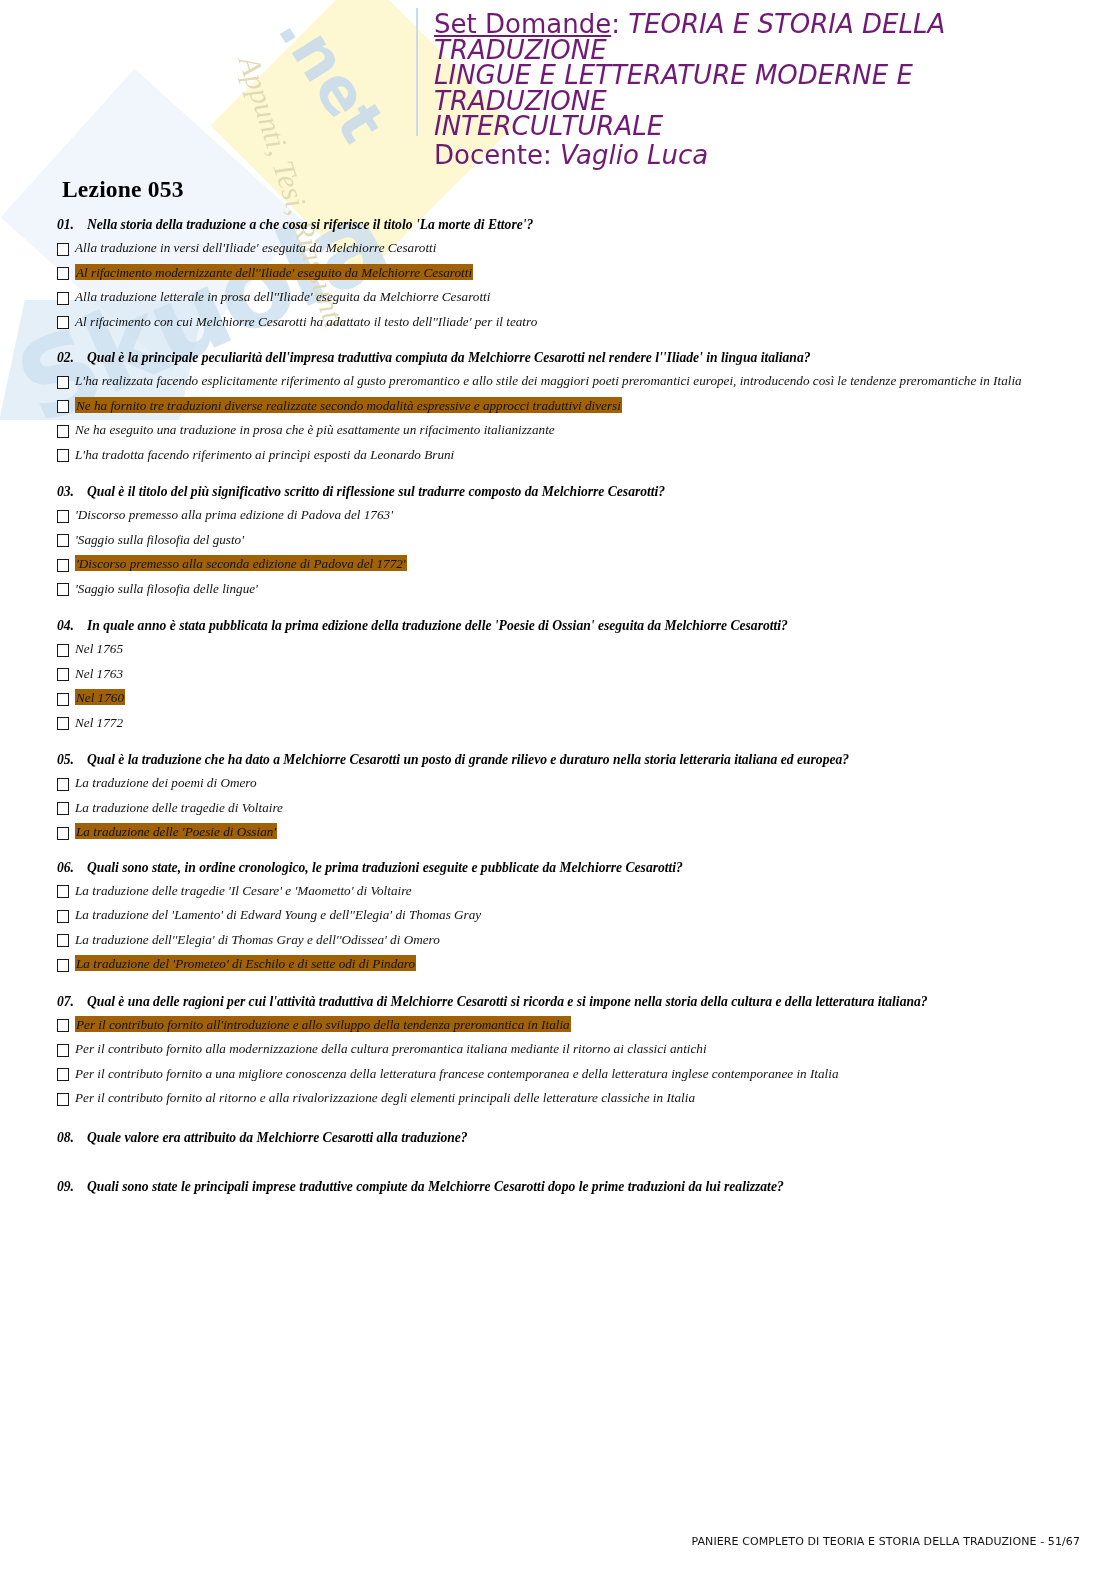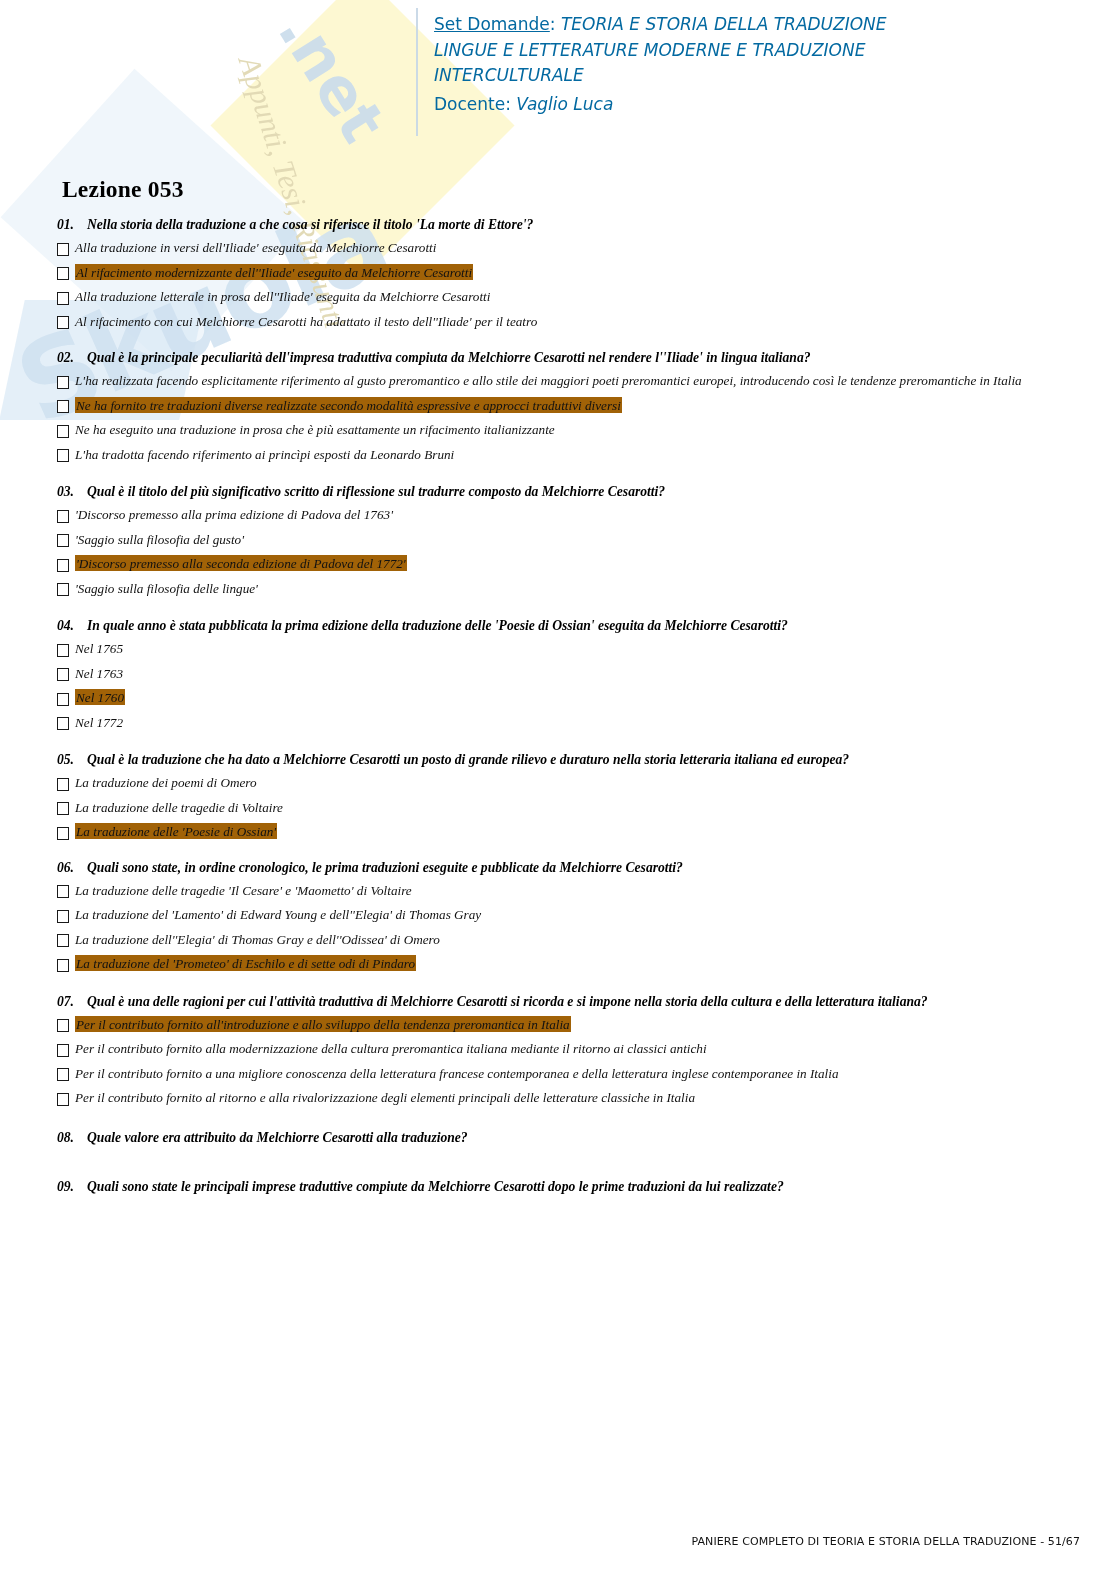--- a/index.html
+++ b/index.html
@@ -99,23 +99,23 @@
     height: 1579px;
   }
 
   
   .doc-header {
     position: absolute;
     left: 434px;
     top: 12px;
     width: 620px;
     font-family: "DejaVu Sans", "Liberation Sans", sans-serif;
-    font-size: 17px;
+    font-size: 26px;
     line-height: 25.5px;
-    color: #0369a1;
+    color: #701a75;
   }
   .hdr-line { white-space: normal; }
   .hdr-label {
     text-decoration: underline;
     font-style: normal;
   }
   .hdr-value {
     font-style: italic;
   }
   .hdr-docente { margin-top: 3px; }

